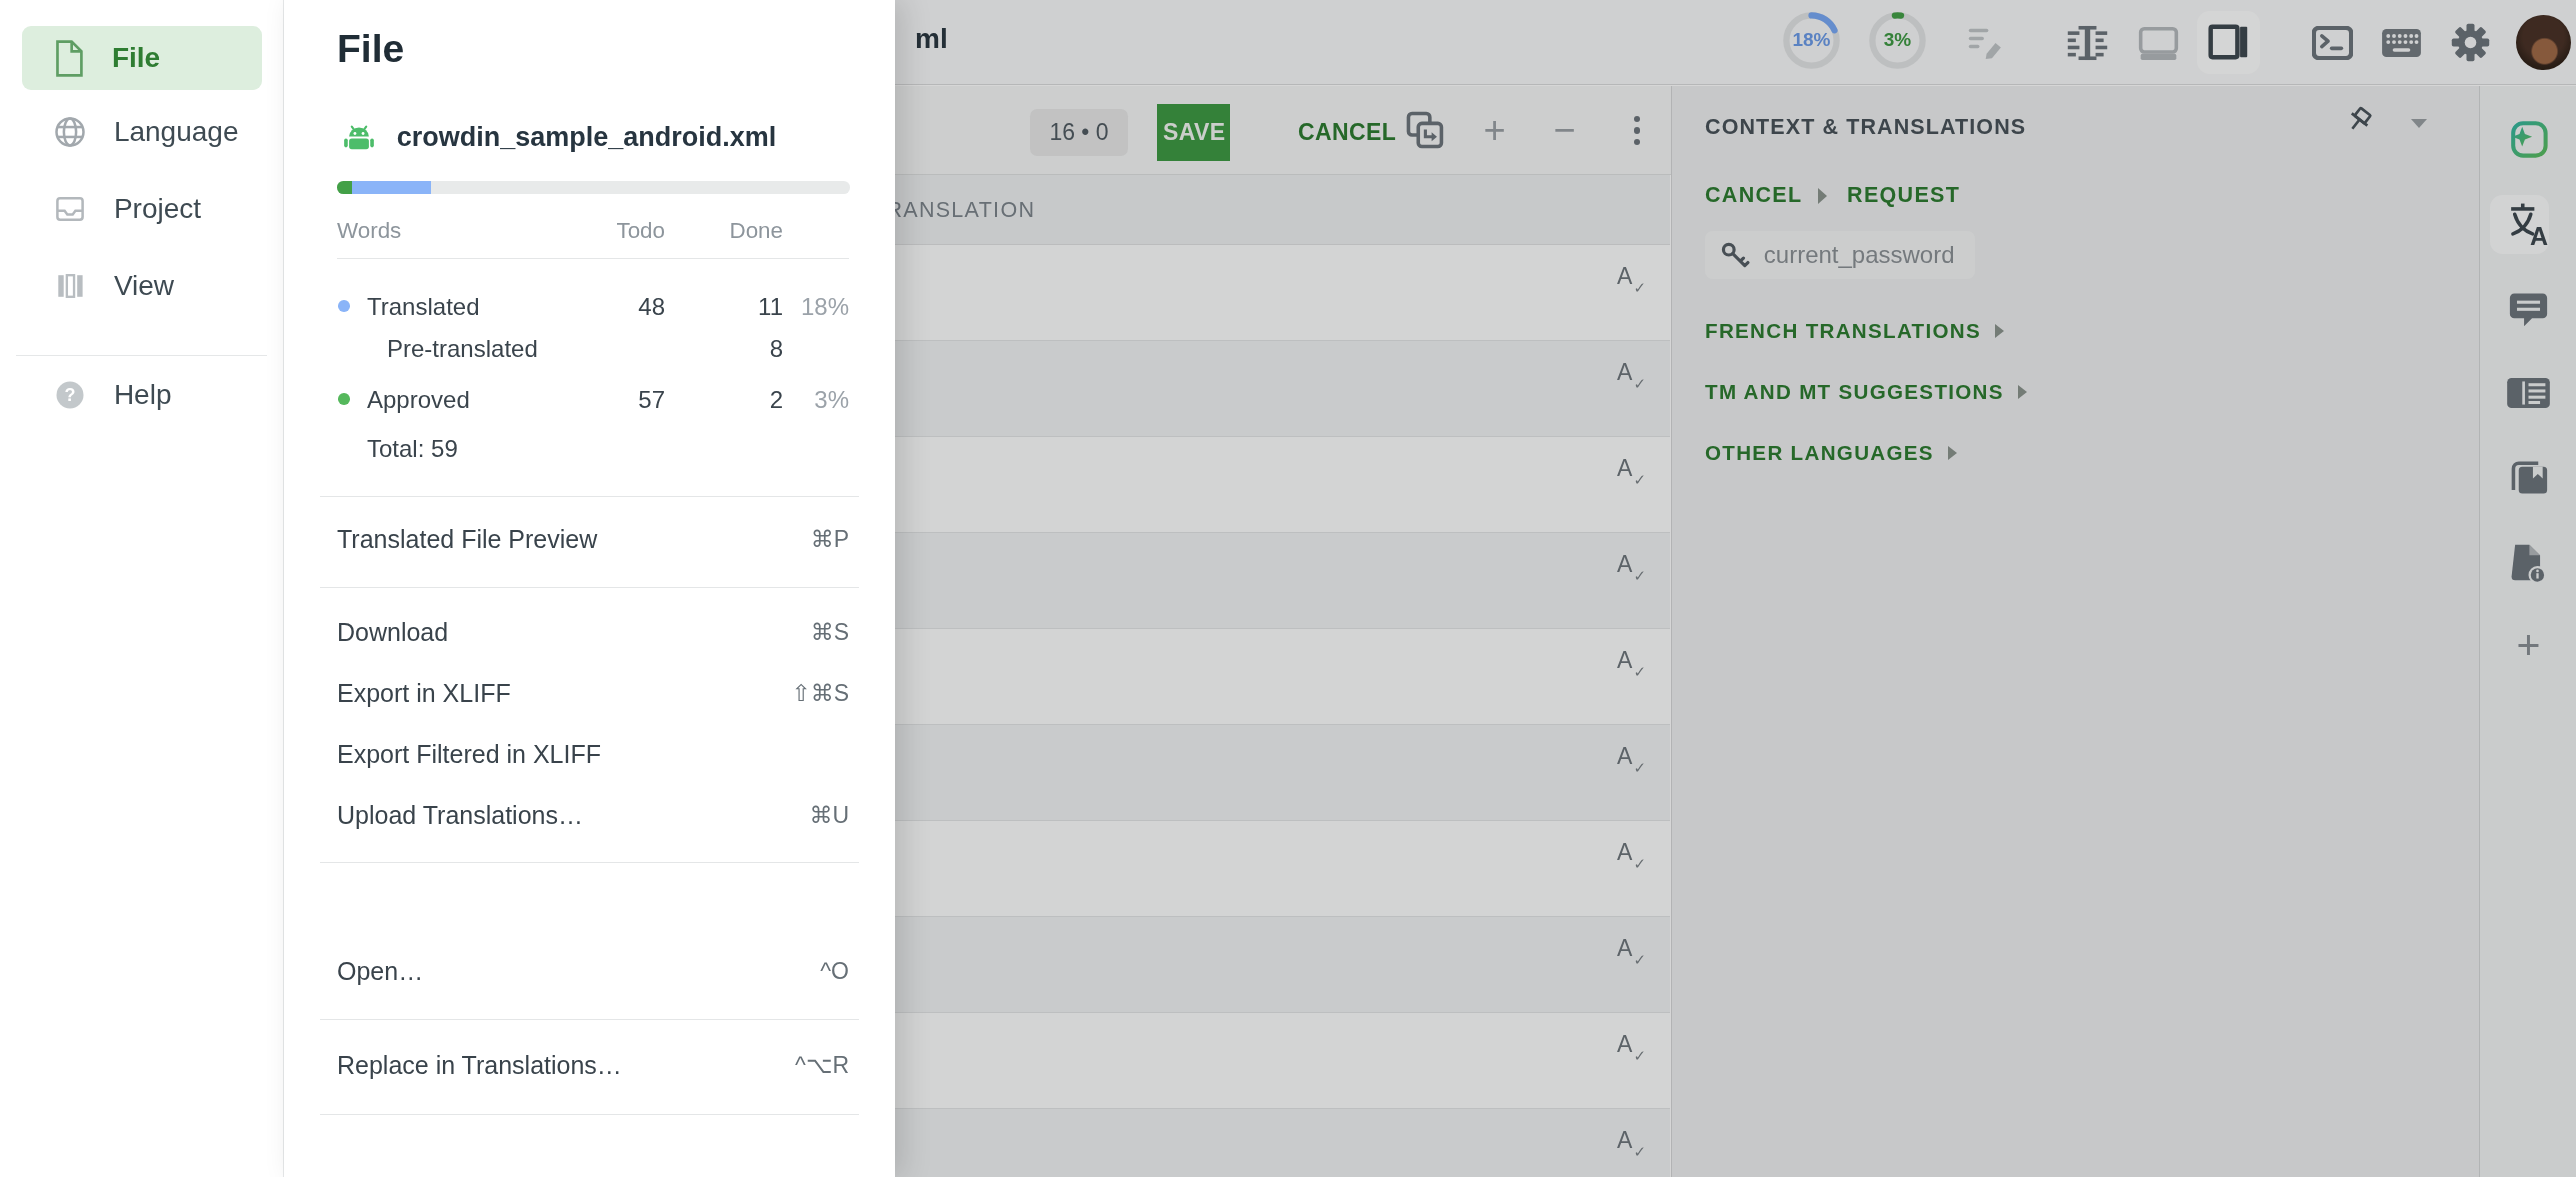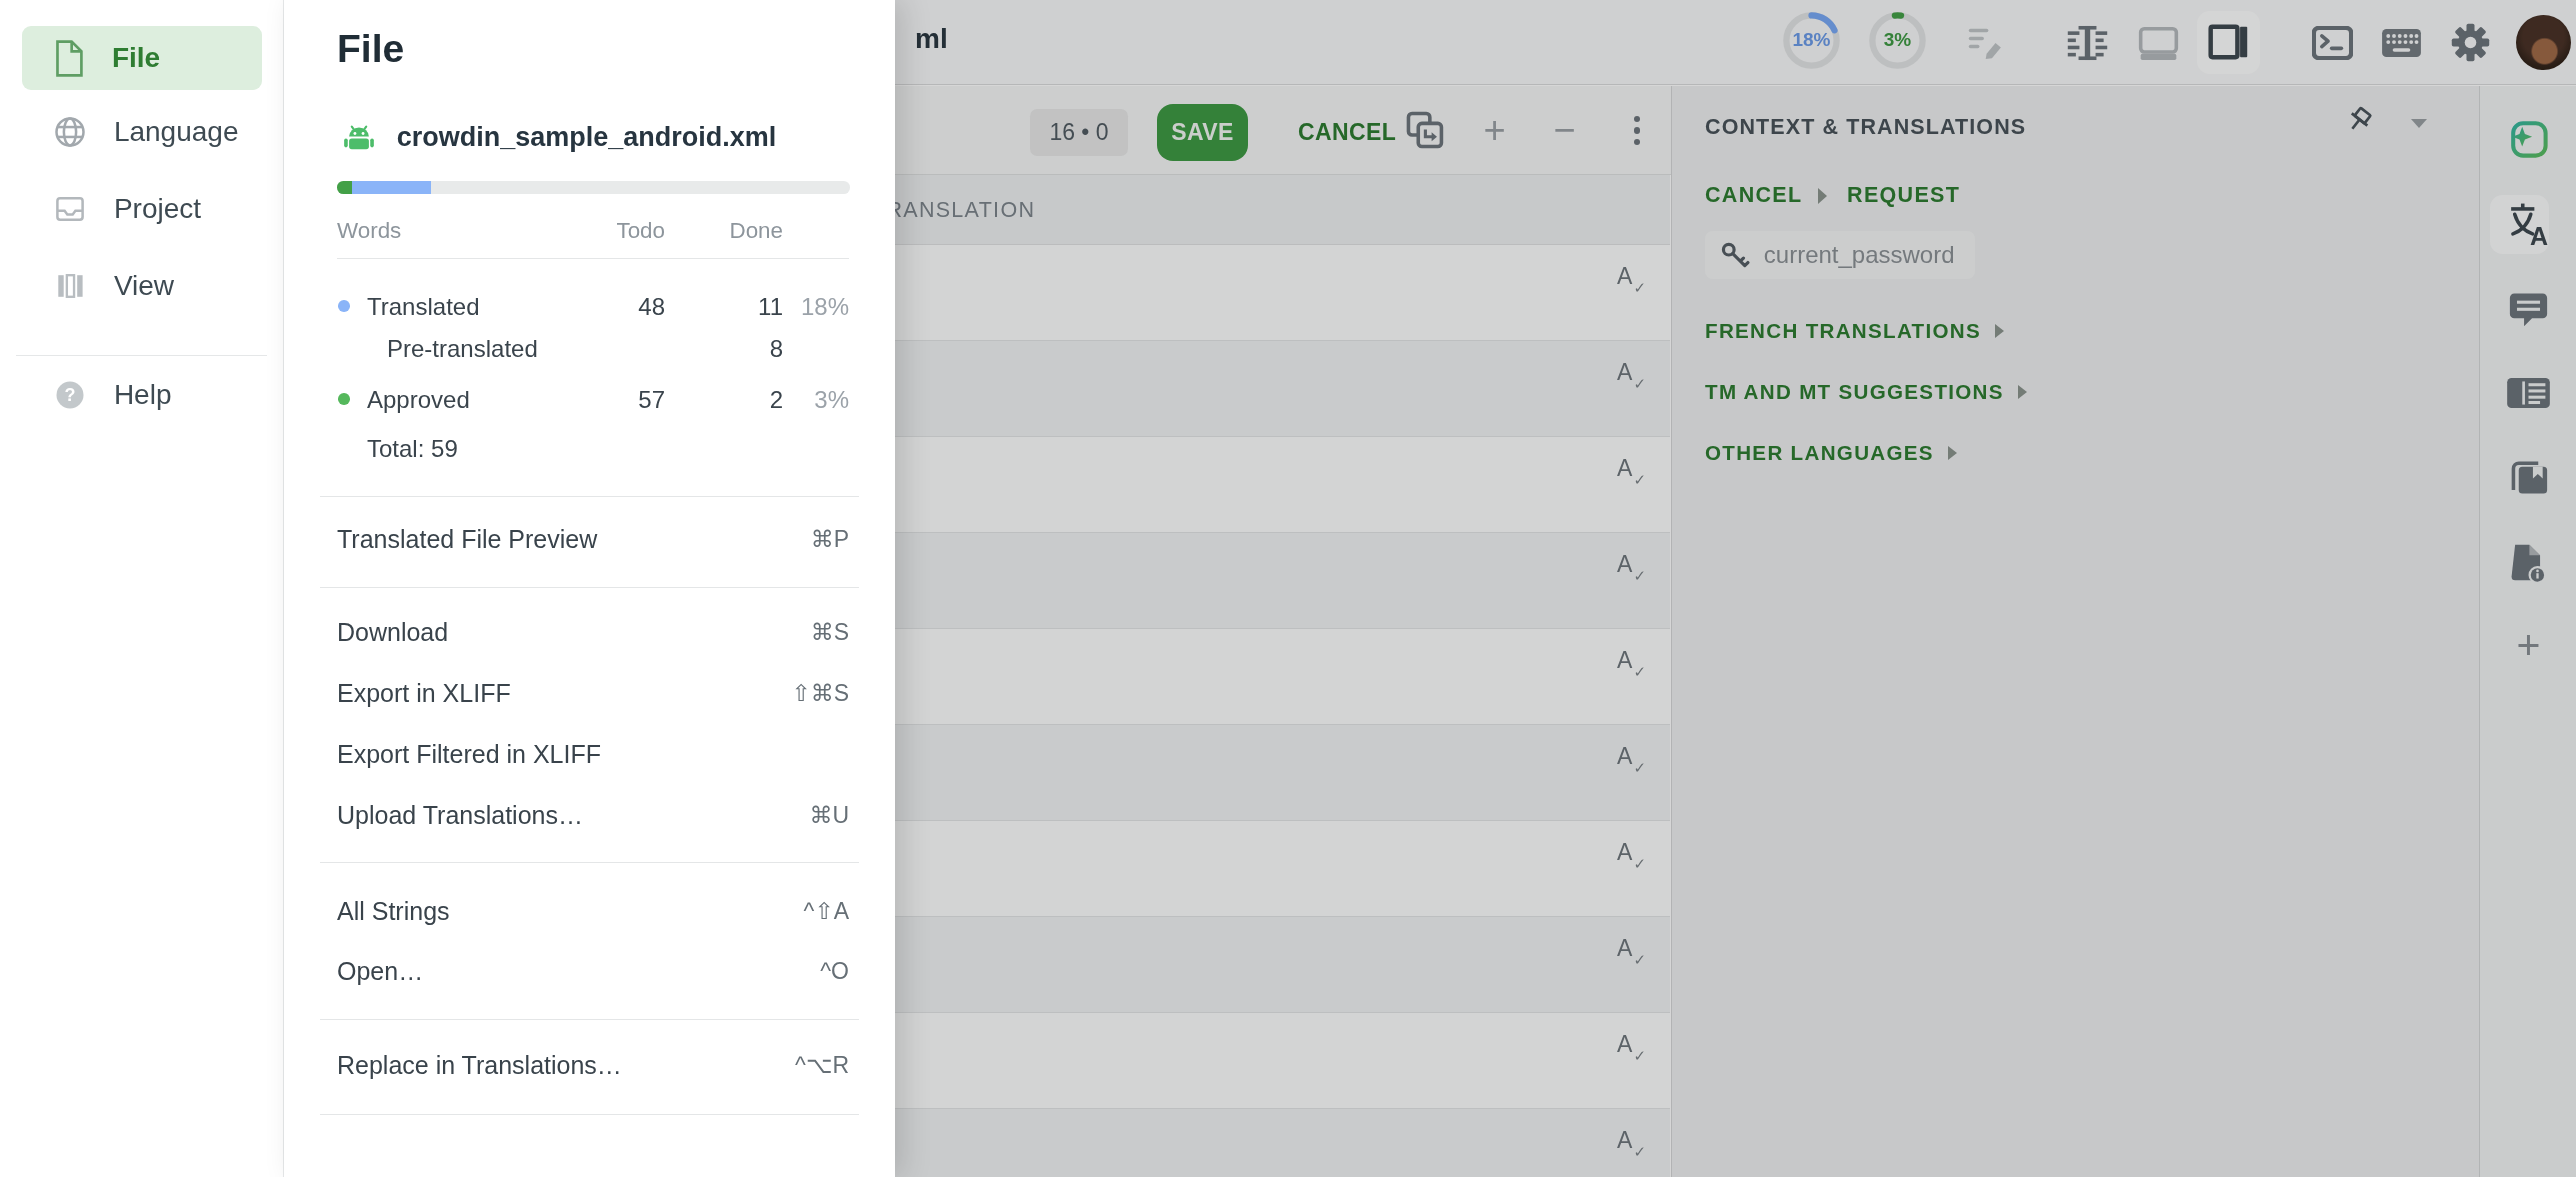--- a/index.html
+++ b/index.html
@@ -39,21 +39,21 @@
   .toolbar {
     position:absolute; left:0; top:86px; width:1671px; height:89px;
     background:#f5f6f6; border-bottom:0.9px solid #dee0e1;
   }
   .counter-badge {
     position:absolute; left:1030px; top:109px; width:98px; height:47px; border-radius:7.2px;
     background:#e7e8e8; display:flex; align-items:center; justify-content:center;
     font-size:23px; color:#525c63;
   }
   .save-btn {
-    position:absolute; left:1157px; top:104px; width:91px; height:57px; border-radius:16px;
+    position:absolute; left:1157px; top:104px; width:73px; height:57px; border-radius:0;
     background:#3f9a44; border:none; color:#f2f6f2; font-size:23px; font-weight:bold;
     letter-spacing:0.4px; font-family:inherit;
   }
   .cancel-btn {
     position:absolute; left:1276px; top:104px; height:57px; display:flex; align-items:center;
     background:none; border:none; color:#2e7d32; font-size:23px; font-weight:bold;
     letter-spacing:0.4px; font-family:inherit;margin-left:16px;
   }
   .glyph-btn { color:#9aa0a5; font-size:38px; font-weight:300; }
   .kebab { display:flex; flex-direction:column; gap:5.4px; }
@@ -577,24 +577,20 @@
     <div class="menu-item" style="top:736px">
       <span class="mi-label">Export Filtered in XLIFF</span>
       <span class="mi-shortcut"></span>
     </div>
     <div class="menu-item" style="top:797px">
       <span class="mi-label">Upload Translations…</span>
       <span class="mi-shortcut">⌘U</span>
     </div>
     <div class="fp-div" style="left:36px;right:36px;top:862px"></div>
 
-    <div class="menu-item" style="top:893px">
-      <span class="mi-label">All Strings</span>
-      <span class="mi-shortcut">^⇧A</span>
-    </div>
     <div class="menu-item" style="top:953px">
       <span class="mi-label">Open…</span>
       <span class="mi-shortcut">^O</span>
     </div>
     <div class="fp-div" style="left:36px;right:36px;top:1019px"></div>
 
     <div class="menu-item" style="top:1047px">
       <span class="mi-label">Replace in Translations…</span>
       <span class="mi-shortcut">^⌥R</span>
     </div>

